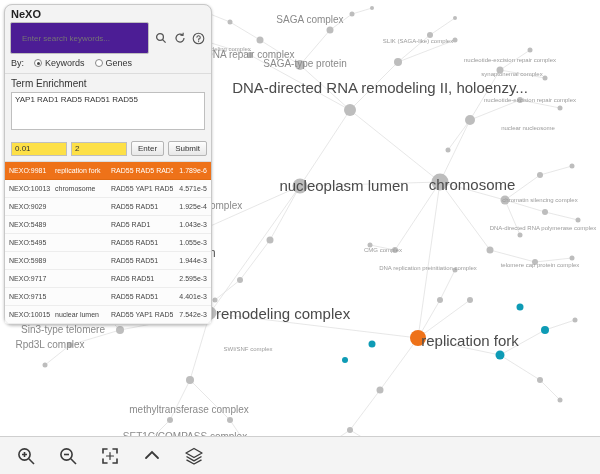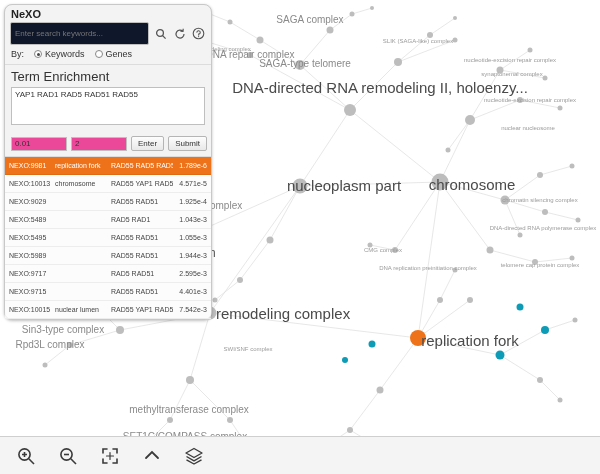--- a/index.html
+++ b/index.html
@@ -71,27 +71,27 @@
     color: #222;
   }
   #search-row {
     display: flex;
     align-items: center;
     padding: 0 5px 4px 5px;
     gap: 4px;
   }
   #search-input {
     flex: 1;
-    height: 23px;
+    height: 32px;
     border: 1px solid #bfbfbf;
-    background: #0f172a;
+    background: #4c1d95;
     border-radius: 2px;
     font-size: 8px;
     color: #888;
-    padding: 0 4px;
+    padding: 0 11px;
     box-sizing: border-box;
     font-family: "Liberation Sans", sans-serif;
   }
   .icon-btn {
     width: 15px;
     height: 15px;
     display: flex;
     align-items: center;
     justify-content: center;
     color: #666;
@@ -129,21 +129,21 @@
     height: 3px;
     border-radius: 50%;
     background: #444;
   }
 
   #term-section {
     border-top: 1px solid #dcdcdc;
     padding: 4px 6px 5px 6px;
   }
   #term-label {
-    font-size: 13px;
+    font-size: 10px;
     color: #333;
     margin-bottom: 3px;
   }
   #term-textarea {
     width: 100%;
     height: 38px;
     border: 1px solid #bfbfbf;
     background: #fff;
     font-size: 8px;
     color: #333;
@@ -156,21 +156,21 @@
   #param-row {
     display: flex;
     align-items: center;
     gap: 4px;
     padding: 4px 6px 5px 6px;
   }
   .param-input {
     width: 56px;
     height: 14px;
     border: 1px solid #bfbfbf;
-    background: #ec4899;
+    background: #fde047;
     font-size: 8px;
     color: #333;
     padding: 0 3px;
     box-sizing: border-box;
     font-family: "Liberation Sans", sans-serif;
   }
   .param-input.wide { flex: 1; }
   .btn {
     height: 15px;
     padding: 0 6px;
@@ -390,41 +390,41 @@
       <circle cx="372" cy="344" r="3.5" fill="#0e9bb5"></circle>
       <circle cx="345" cy="360" r="3" fill="#0e9bb5"></circle>
     </g>
   </svg>
 
   <div id="network-labels">
       <div class="node-label small" style="left: 310px; top: 19px;">SAGA complex</div>
       <div class="node-label tiny" style="left: 418px; top: 41px;">SLIK (SAGA-like) complex</div>
       <div class="node-label tiny" style="left: 210px; top: 49px;">chromatin remodeling complex</div>
       <div class="node-label small" style="left: 250px; top: 54px;">DNA repair complex</div>
-      <div class="node-label small" style="left: 305px; top: 63px;">SAGA-type telomere</div>
+      <div class="node-label small" style="left: 305px; top: 63px;">SAGA-type protein</div>
       <div class="node-label tiny" style="left: 510px; top: 60px;">nucleotide-excision repair complex</div>
       <div class="node-label tiny" style="left: 512px; top: 74px;">synaptonemal complex</div>
       <div class="node-label big" style="left: 380px; top: 87px;">DNA-directed RNA remodeling II, holoenzy...</div>
       <div class="node-label tiny" style="left: 530px; top: 100px;">nucleotide-excision repair complex</div>
       <div class="node-label tiny" style="left: 528px; top: 128px;">nuclear nucleosome</div>
-      <div class="node-label big" style="left: 344px; top: 185px;">nucleoplasm part</div>
+      <div class="node-label big" style="left: 344px; top: 185px;">nucleoplasm lumen</div>
       <div class="node-label big" style="left: 472px; top: 184px;">chromosome</div>
       <div class="node-label tiny" style="left: 540px; top: 200px;">chromatin silencing complex</div>
       <div class="node-label tiny" style="left: 135px; top: 177px;">histone acetyltransferase complex</div>
       <div class="node-label tiny" style="left: 125px; top: 191px;">nucleosome acetyltransferase complex</div>
       <div class="node-label small" style="left: 148px; top: 205px;">H4/H2A histone acetyltransferase complex</div>
       <div class="node-label tiny" style="left: 543px; top: 228px;">DNA-directed RNA polymerase complex</div>
       <div class="node-label tiny" style="left: 383px; top: 250px;">CMG complex</div>
       <div class="node-label tiny" style="left: 540px; top: 265px;">telomere cap protein complex</div>
       <div class="node-label mid" style="left: 168px; top: 253px;">nuclear chromatin</div>
       <div class="node-label tiny" style="left: 428px; top: 268px;">DNA replication preinitiation complex</div>
       <div class="node-label small" style="left: 118px; top: 311px;">Rpd3L-Expanded complex</div>
       <div class="node-label big" style="left: 248px; top: 313px;">chromatin remodeling complex</div>
       <div class="node-label big" style="left: 470px; top: 340px;">replication fork</div>
-      <div class="node-label small" style="left: 63px; top: 329px;">Sin3-type complex</div>
+      <div class="node-label small" style="left: 63px; top: 329px;">Sin3-type telomere</div>
       <div class="node-label small" style="left: 50px; top: 344px;">Rpd3L complex</div>
       <div class="node-label tiny" style="left: 248px; top: 349px;">SWI/SNF complex</div>
       <div class="node-label small" style="left: 189px; top: 409px;">methyltransferase complex</div>
       <div class="node-label small" style="left: 185px; top: 436px;">SET1C/COMPASS complex</div>
     </div>
 
   <div id="panel">
 
     <div id="panel-title">NeXO</div>
 

